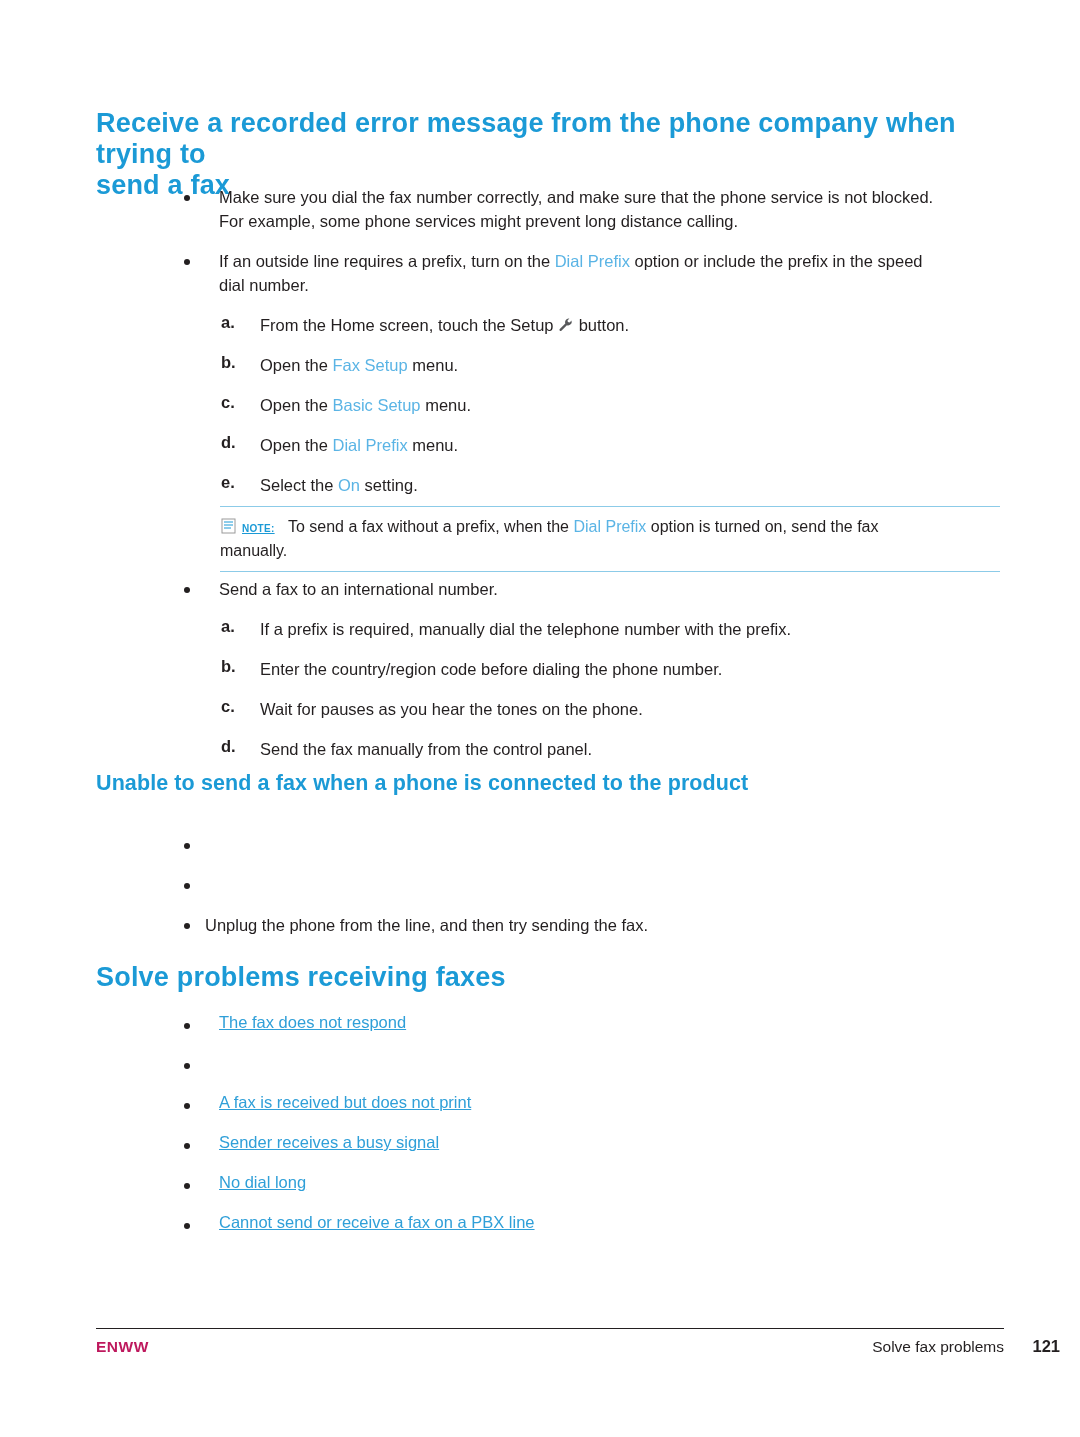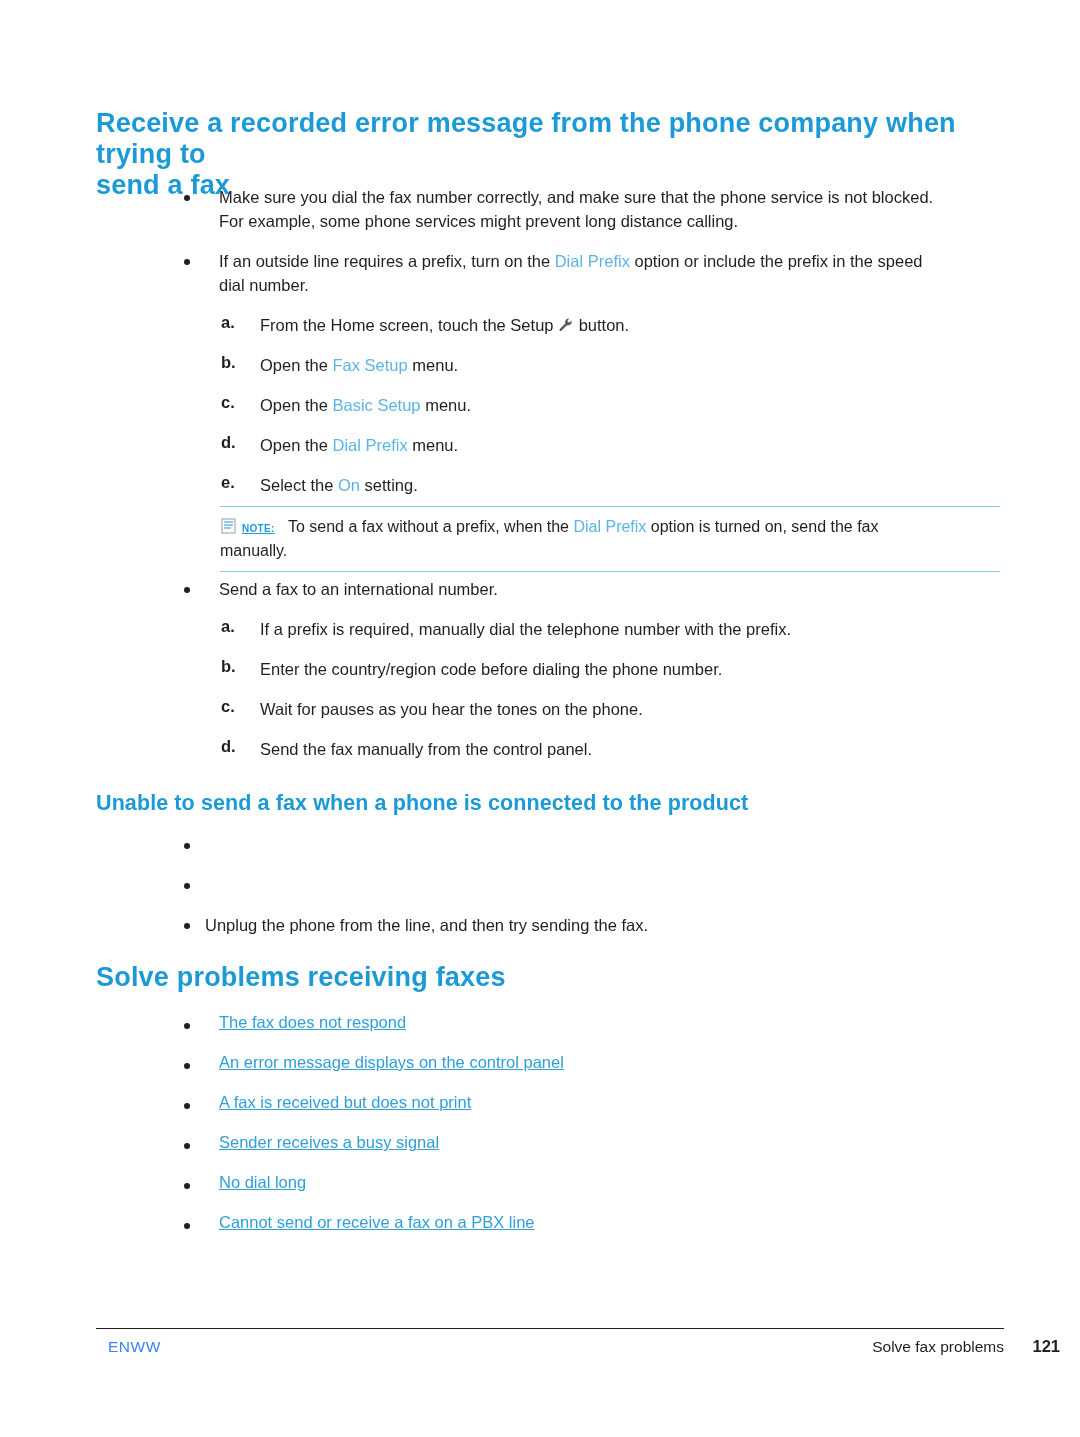--- a/index.html
+++ b/index.html
@@ -109,25 +109,25 @@
   .footer-rule {
     position: absolute;
     left: 96px;
     top: 1328px;
     width: 908px;
     height: 1px;
     background: #231f20;
   }
   .footer-left {
     position: absolute;
-    left: 108px;
+    left: 96px;
     top: 1338px;
     font-size: 15.5px;
-    font-weight: normal;
-    color: #3b82f6;
+    font-weight: bold;
+    color: #be185d;
     letter-spacing: 0.5px;
   }
   .footer-right {
     position: absolute;
     right: 76px;
     top: 1338px;
     font-size: 15.5px;
     color: #231f20;
   }
   .footer-page {
@@ -209,36 +209,35 @@
 
   <span class="alpha-label" style="left:221px; top:657px;">b.</span>
   <div class="alpha-text" style="left:260px; top:657px; width:740px;">Enter the country/region code before dialing the phone number.</div>
 
   <span class="alpha-label" style="left:221px; top:697px;">c.</span>
   <div class="alpha-text" style="left:260px; top:697px; width:740px;">Wait for pauses as you hear the tones on the phone.</div>
 
   <span class="alpha-label" style="left:221px; top:737px;">d.</span>
   <div class="alpha-text" style="left:260px; top:737px; width:740px;">Send the fax manually from the control panel.</div>
 
-  <h2 class="sub-title" style="left:96px; top:788px; width:900px;">Unable to send a fax when a phone is connected to the product</h2>
+  <h2 class="sub-title" style="left:96px; top:768px; width:900px;">Unable to send a fax when a phone is connected to the product</h2>
 
   <span class="bullet-dot" style="left:184px; top:843px;"></span>
 
   <span class="bullet-dot" style="left:184px; top:883px;"></span>
 
   <span class="bullet-dot" style="left:184px; top:923px;"></span>
   <div class="bullet-item" style="left:205px; top:913px; width:790px;">Unplug the phone from the line, and then try sending the fax.</div>
 
   <h1 class="section-title" style="left:96px; top:962px; width:900px;">Solve problems receiving faxes</h1>
 
   <span class="bullet-dot" style="left:184px; top:1023px;"></span>
   <a class="link" style="position:absolute; left:219px; top:1013px;" href="#">The fax does not respond</a>
 
   <span class="bullet-dot" style="left:184px; top:1063px;"></span>
-  <a class="link" style="position:absolute; left:219px; top:1053px;" href="#">An error message displays on the control panel</a>
 
   <span class="bullet-dot" style="left:184px; top:1103px;"></span>
   <a class="link" style="position:absolute; left:219px; top:1093px;" href="#">A fax is received but does not print</a>
 
   <span class="bullet-dot" style="left:184px; top:1143px;"></span>
   <a class="link" style="position:absolute; left:219px; top:1133px;" href="#">Sender receives a busy signal</a>
 
   <span class="bullet-dot" style="left:184px; top:1183px;"></span>
   <a class="link" style="position:absolute; left:219px; top:1173px;" href="#">No dial long</a>
 

